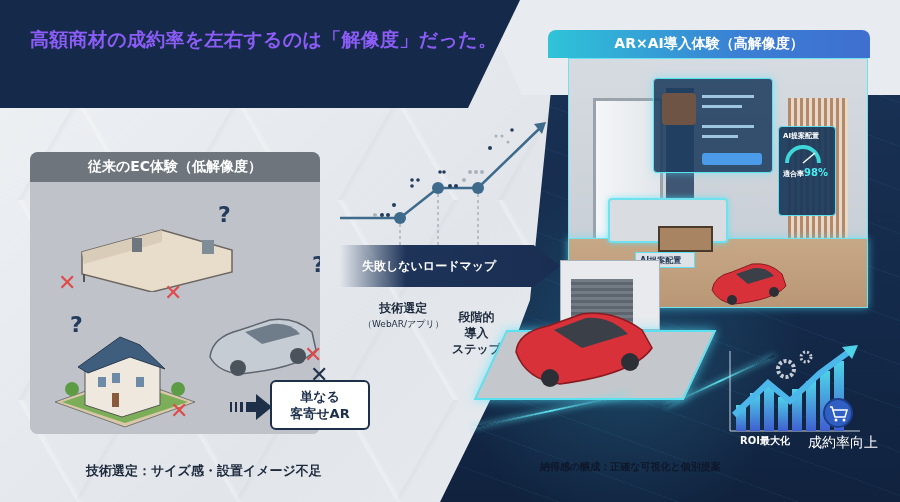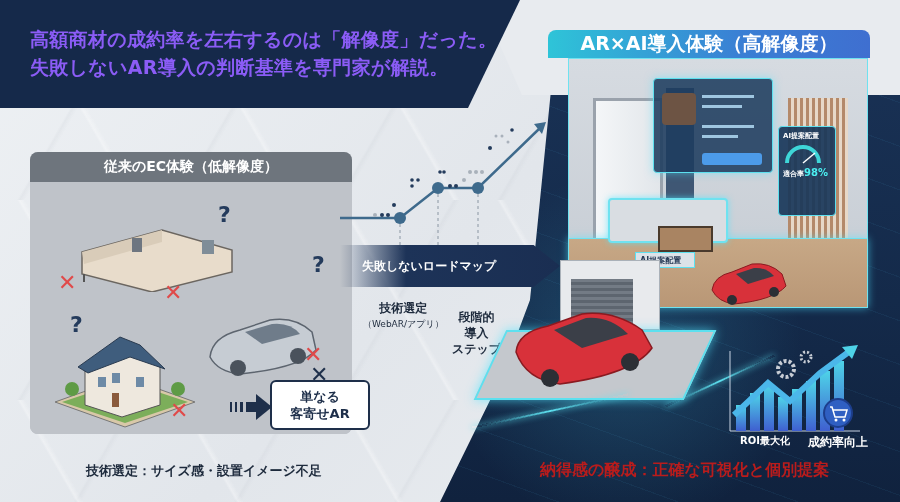--- a/index.html
+++ b/index.html
@@ -44,21 +44,21 @@
       repeating-linear-gradient(20deg, transparent 0 40px, rgba(80,200,255,.06) 40px 41px);
   }
   .light-top-right {
     position: absolute; left: 480px; top: 0; width: 420px; height: 95px;
     background: #e8ebef;
     clip-path: polygon(0 0, 100% 0, 100% 100%, 10% 100%);
   }
 
   
   .ec-panel {
-    position: absolute; left: 30px; top: 152px; width: 322px; height: 282px;
+    position: absolute; left: 30px; top: 152px; width: 290px; height: 282px;
     background: #b8bcc2; border-radius: 8px; overflow: hidden;
   }
   .ec-header {
     height: 30px; background: #6e757d; color: #fff; font-size: 14px; font-weight: bold;
     display: flex; align-items: center; justify-content: center;
   }
   .ec-body { position: relative; height: 252px; background: #bfc3c9; }
   .sofa {
     position: absolute; left: 42px; top: 40px; width: 170px; height: 70px;
   }
@@ -91,21 +91,21 @@
   }
   .step-label {
     position: absolute; font-size: 12px; font-weight: bold; color: #1d2a3c; text-align: center; line-height: 16px;
   }
   .step-sub { font-size: 9px; font-weight: normal; }
 
   
   .ar-header {
     position: absolute; left: 548px; top: 30px; width: 322px; height: 28px;
     background: linear-gradient(90deg, #2ec4d8 0%, #3a7fd4 60%, #3f6fd0 100%);
-    border-radius: 8px 8px 0 0; color: #fff; font-size: 19px; font-weight: bold;
+    border-radius: 8px 8px 0 0; color: #fff; font-size: 14px; font-weight: bold;
     display: flex; align-items: center; justify-content: center;
   }
   .ar-room {
     position: absolute; left: 548px; top: 58px; width: 322px; height: 248px;
   }
   .room-wall-back {
     position: absolute; left: 20px; top: 0; width: 300px; height: 190px;
     background: linear-gradient(180deg, #d6dbe1, #c9cfd6);
     border: 1px solid #6fe2f0;
   }
@@ -163,40 +163,39 @@
     background: repeating-linear-gradient(180deg, #737b85 0 3px, #5d656f 3px 6px);
   }
   .driveway {
     position: absolute; left: 490px; top: 330px; width: 210px; height: 70px;
     background: #c4c8cd; border: 2px solid #5de0ef; box-shadow: 0 0 10px rgba(80,230,255,.7);
     transform: skewX(-25deg);
   }
   .car-red { position: absolute; left: 510px; top: 308px; width: 150px; height: 80px; }
   .growth { position: absolute; left: 728px; top: 345px; }
   .roi-label { position: absolute; left: 740px; top: 434px; font-size: 10px; font-weight: bold; color: #fff; }
-  .cvr-label { position: absolute; left: 808px; top: 434px; font-size: 12px; font-weight: bold; color: #fff; }
+  .cvr-label { position: absolute; left: 808px; top: 434px; font-size: 14px; font-weight: normal; color: #fff; }
   .ar-caption {
-    position: absolute; left: 540px; top: 460px; font-size: 16px; font-weight: bold; color: #b91c1c;
+    position: absolute; left: 540px; top: 460px; font-size: 10px; font-weight: bold; color: #0f172a;
   }
   .glow-line {
     position: absolute; height: 2px; background: linear-gradient(90deg, transparent, #5de0ef, transparent);
     box-shadow: 0 0 6px #5de0ef;
   }
 </style>
 </head>
 <body>
 
 <div class="bg-light"></div>
 <div class="dark-right"></div>
 <div class="light-top-right"></div>
 <div class="top-banner"></div>
 
 <div class="headline">
   <div>高額商材の成約率を左右するのは「解像度」だった。</div>
-  <div>失敗しないAR導入の判断基準を専門家が解説。</div>
 </div>
 
 <div class="ec-panel">
   <div class="ec-header">従来のEC体験（低解像度）</div>
   <div class="ec-body">
     <svg class="sofa" viewBox="0 0 170 70">
       <polygon points="10,30 90,8 160,28 160,50 80,70 10,52" fill="#e8dccb" stroke="#6b6660" stroke-width="1.5"></polygon>
       <polygon points="10,30 90,8 90,20 12,42" fill="#d9ccb9"></polygon>
       <rect x="60" y="16" width="10" height="14" fill="#6e7680"></rect>
       <rect x="130" y="18" width="12" height="14" fill="#7f8d98"></rect>

